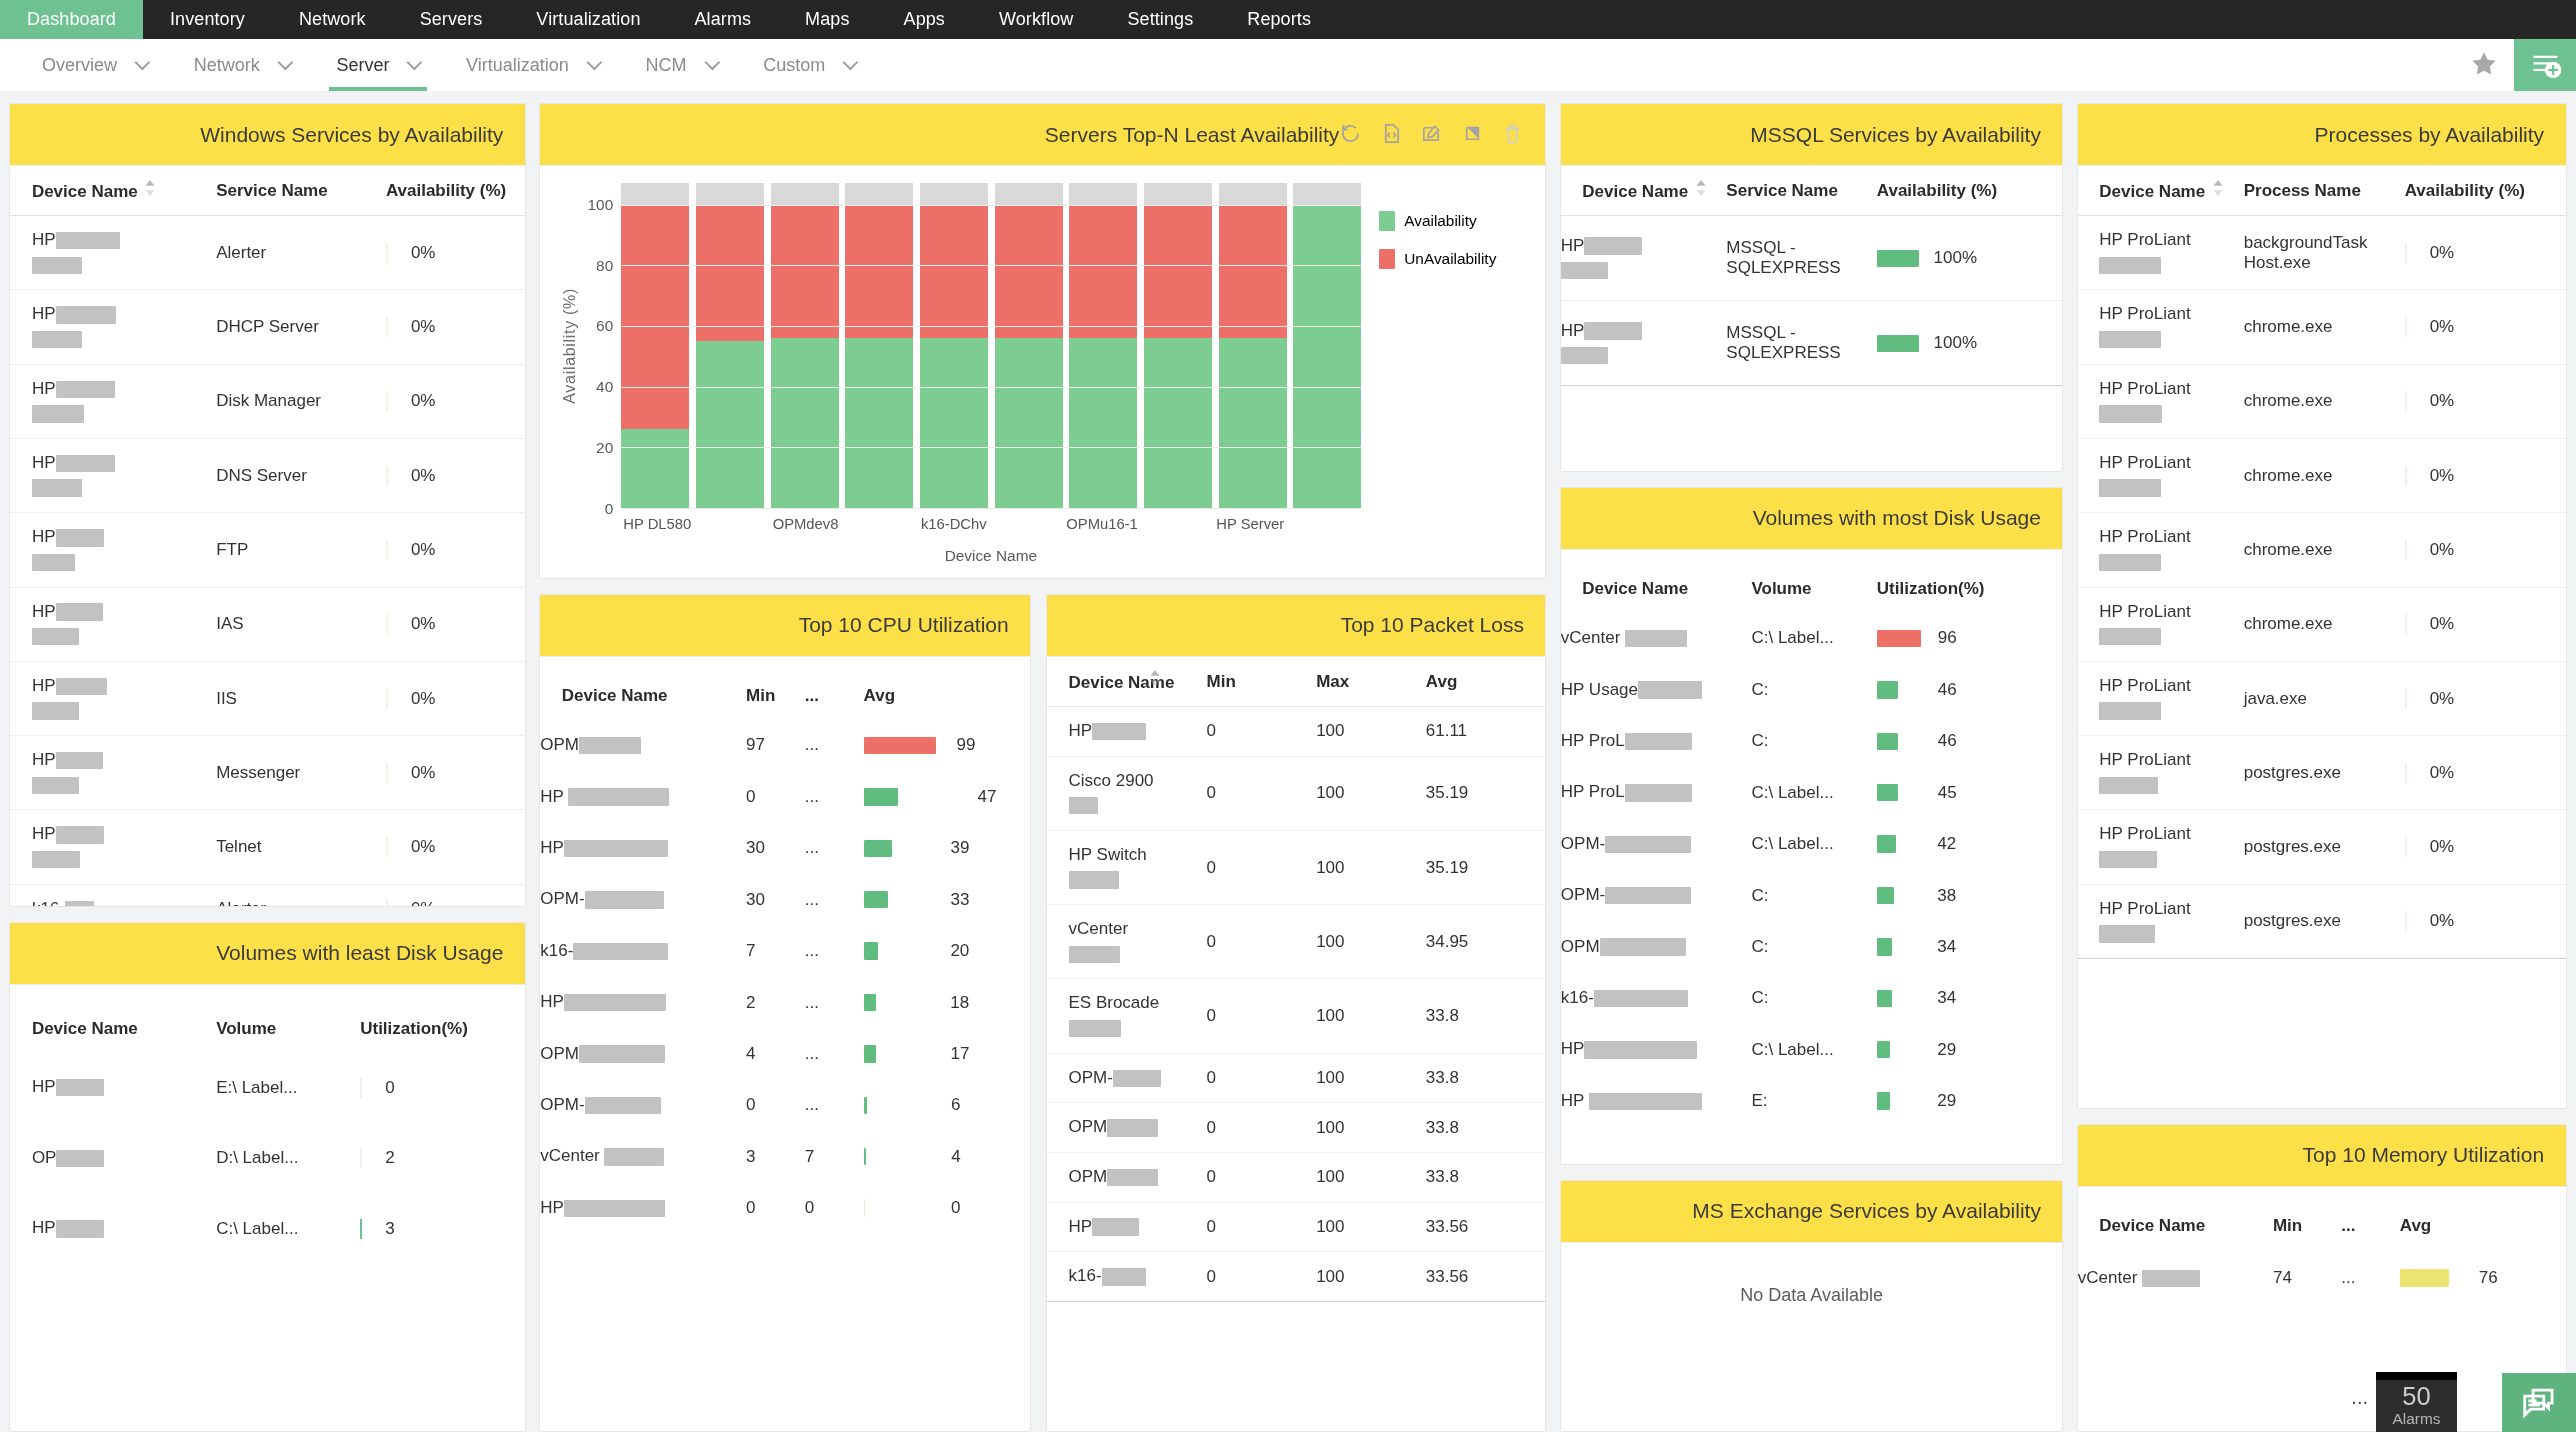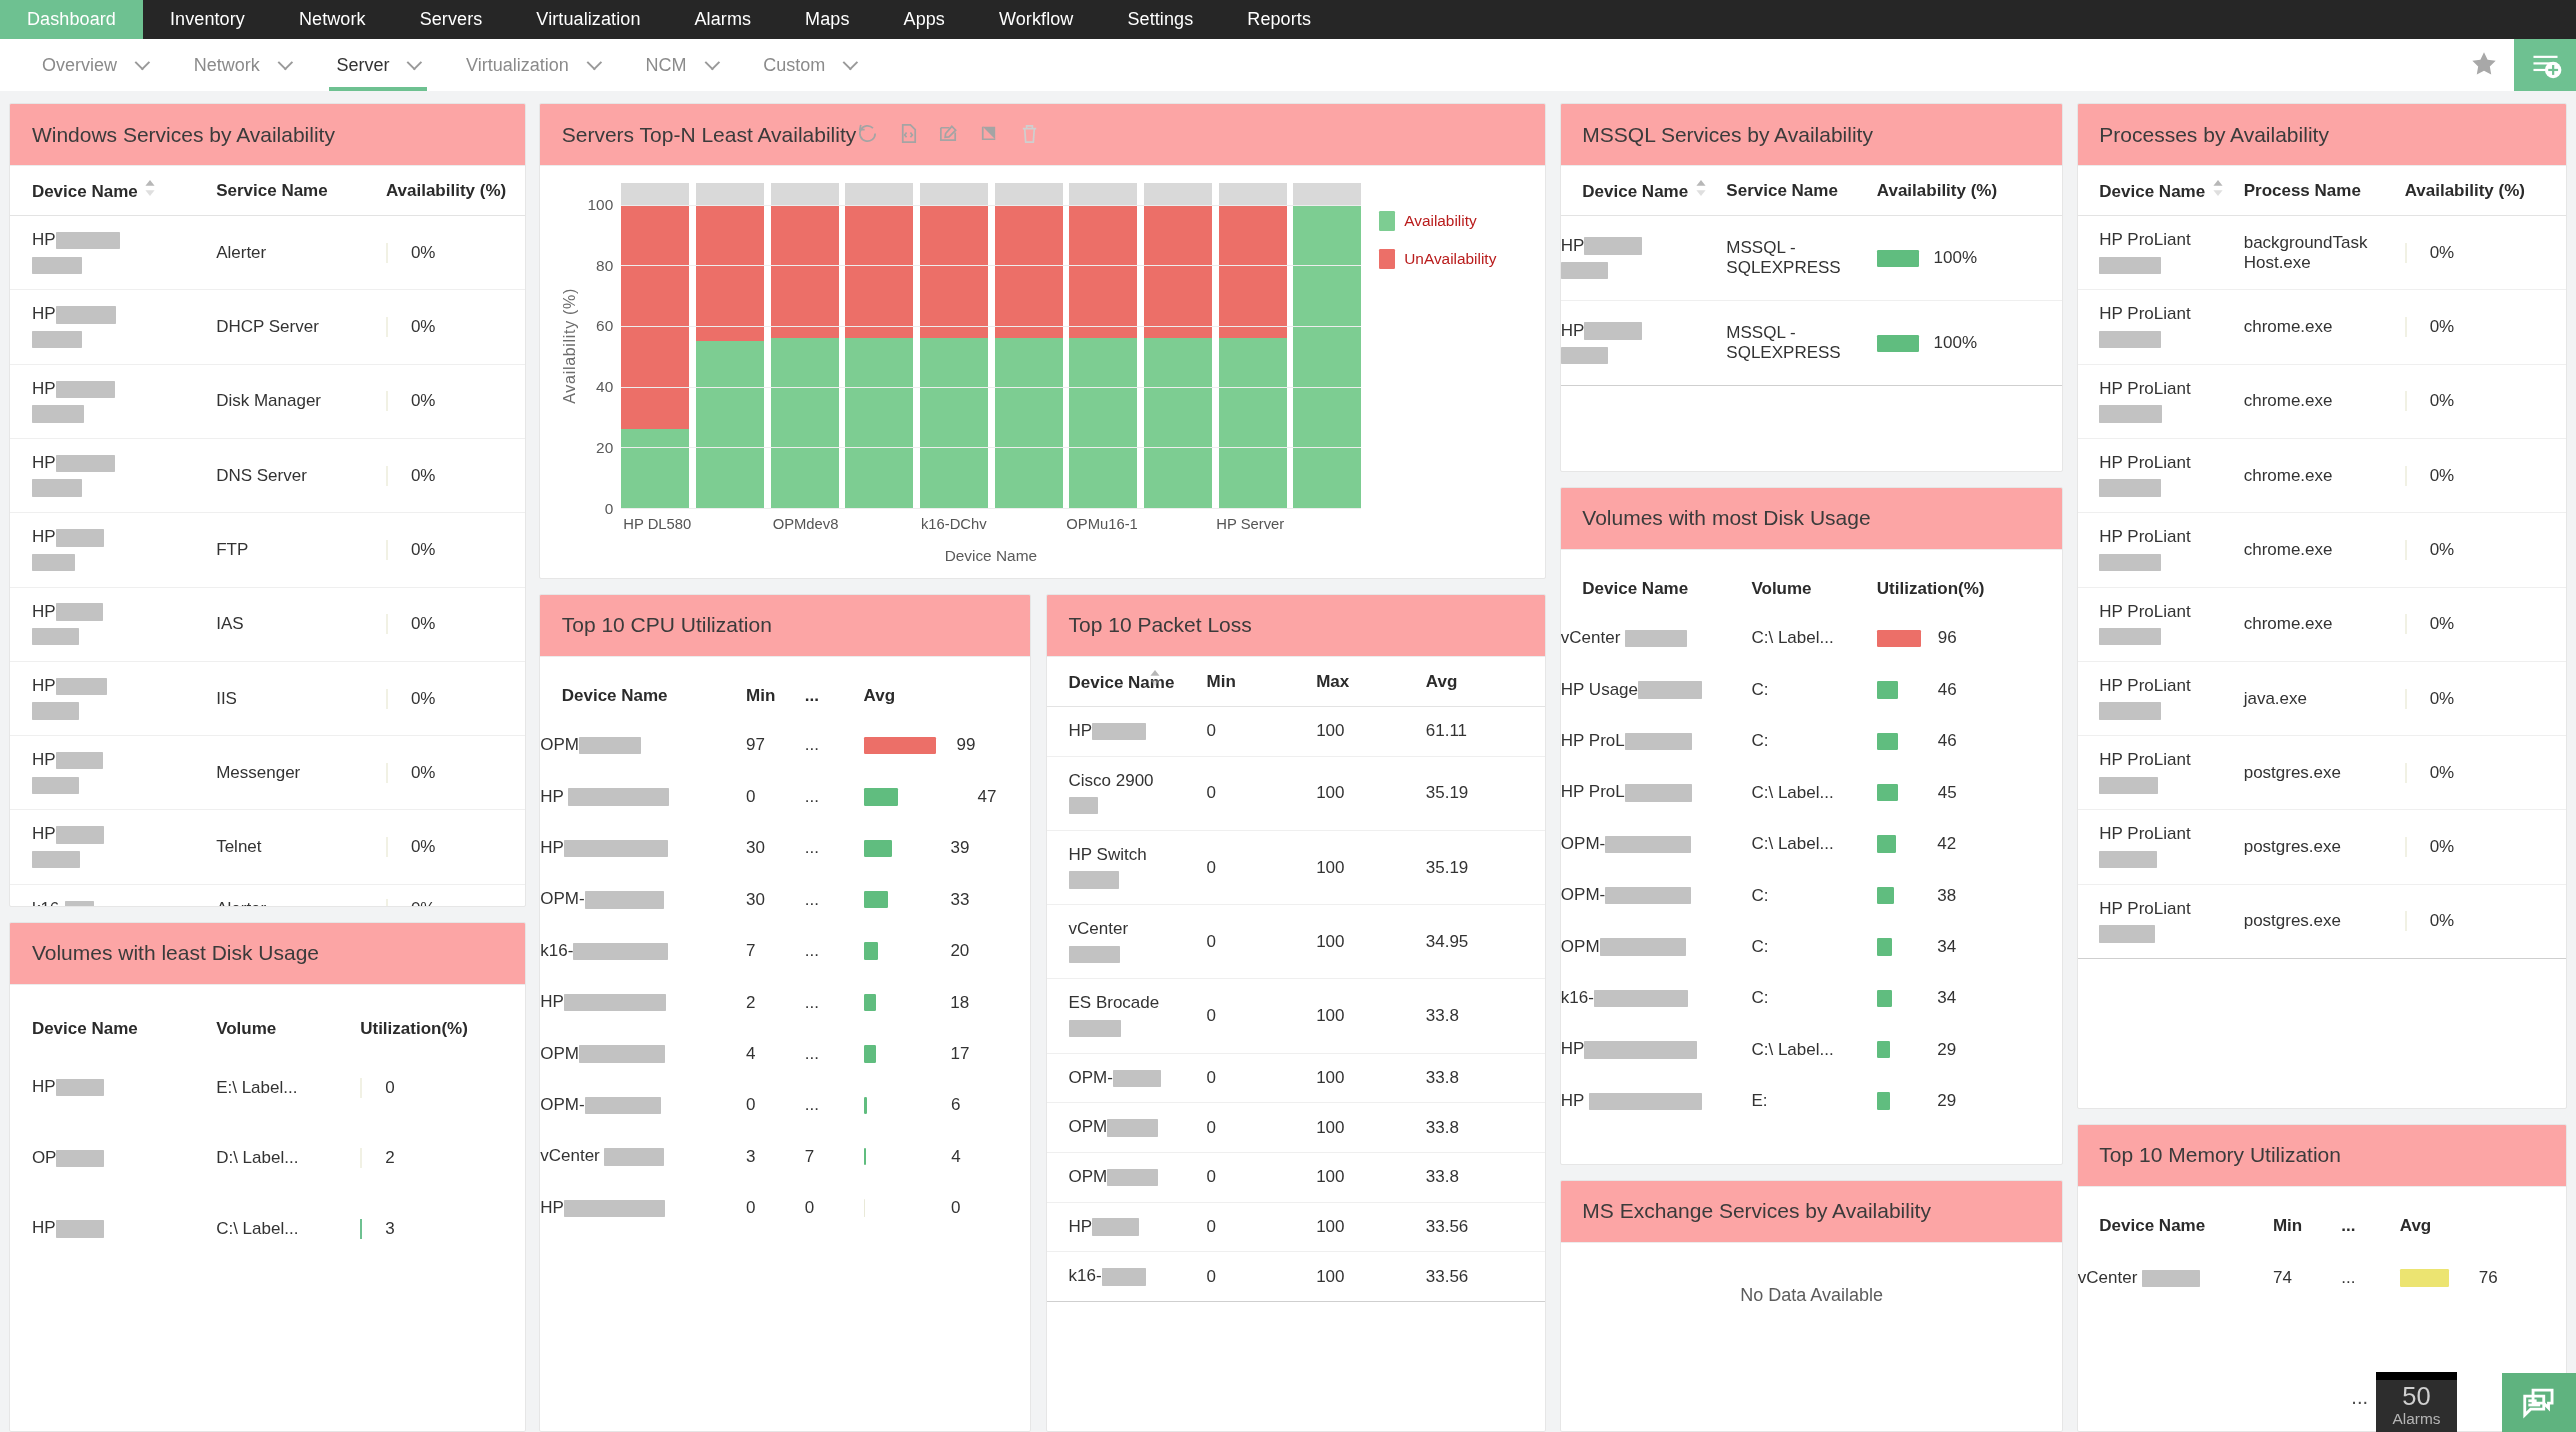--- a/index.html
+++ b/index.html
@@ -62,22 +62,22 @@
   .col-b { width:1020px; }
   .col-c { width:510px;border-radius:21px; }
   .col-d { width:496px; }
   .row2 { display:flex; gap:14.8px; }
 
   .card {
     background:#ffffff; border:0.7px solid #e6e6e6; border-radius:2px;
     display:flex; flex-direction:column; overflow:hidden;
   }
   .card-head {
-    background:#fca5a5; border-bottom:0.7px solid #ececec;
-    min-height:62px; display:flex; align-items:center; justify-content:flex-start;
+    background:#fde047; border-bottom:0.7px solid #ececec;
+    min-height:62px; display:flex; align-items:center; justify-content:flex-end;
     padding:0 21.5px;
   }
   .card-title { font-size:21px; color:#3b3b3b; font-weight:400; white-space:nowrap; }
   .card-tools { display:flex; align-items:center; gap:17.4px; }
   .card-tools svg { width:23px; height:23px; stroke:#a4a4a4; fill:none; stroke-width:1.8; cursor:pointer; }
   .card-body { flex:1; padding:0 0 6.7px 0; overflow:hidden; }
 
   
   table { width:100%; border-collapse:collapse; }
   thead th {
@@ -132,21 +132,21 @@
   .bar-col { flex:1; position:relative; height:100%; display:flex; flex-direction:column; justify-content:flex-end; }
   .seg-gray { background:#d9d9d9; }
   .seg-red { background:#ec6f68; }
   .seg-green { background:#7dcd92; }
   .xlabels { display:flex; margin-left:64px; margin-top:6.7px; }
   .xlab { flex:1; text-align:center; font-size:14.8px; color:#555; white-space:nowrap; }
   .xtitle { text-align:center; font-size:15.4px; color:#5a5a5a; margin-top:14.8px; margin-left:64px; }
   .legend { width:168px; padding-top:28px; padding-left:17.4px; }
   .legend-item { display:flex; align-items:center; gap:9.4px; margin-bottom:17.4px; }
   .legend-sw { width:16px; height:20px; border-radius:1.3px; }
-  .legend-txt { font-size:15.4px; color:#b91c1c; }
+  .legend-txt { font-size:15.4px; color:#000000; }
 
   .nodata { text-align:center; font-size:18px; color:#5c5c5c; padding-top:42px; }
 
   
   .alarm-chip {
     position:fixed; right:119px; bottom:0; width:81px; height:60px;
     background:#2d2d2d; color:#d0d0d0; display:flex; flex-direction:column;
     align-items:center; justify-content:center; cursor:pointer;
     border-top:8px solid #000000;
   }

